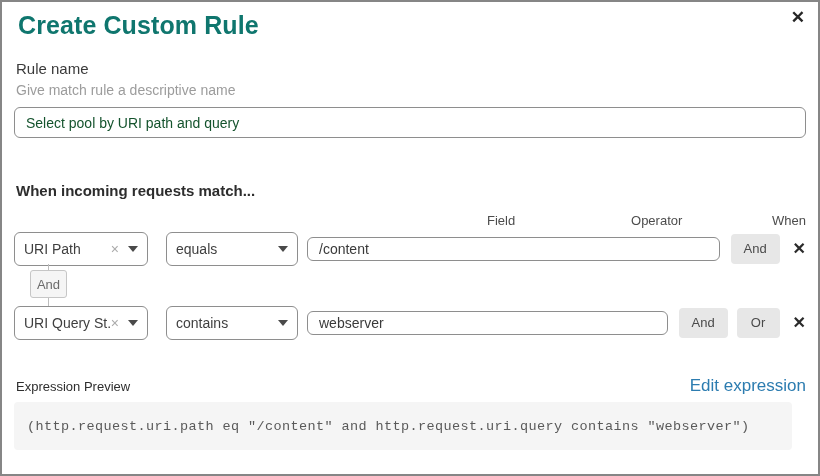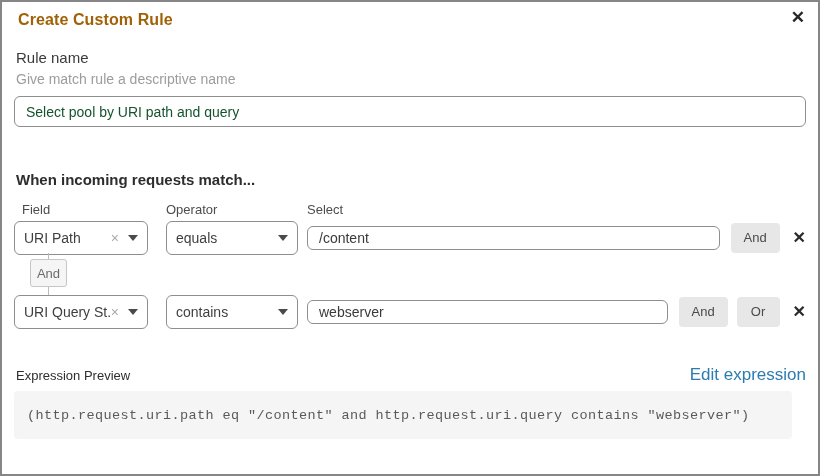--- a/index.html
+++ b/index.html
@@ -10,42 +10,42 @@
     width:820px; height:476px;
     background:#fff;
     border:2px solid #868686;
     position:relative;
     padding:0 12px;
     overflow:hidden;
   }
 
   .dialog-title {
     margin-top:9px; margin-left:4px;
-    font-size:16px; font-weight:700; color:#a16207;
+    font-size:25px; font-weight:700; color:#0f766e;
     letter-spacing:0.1px;
   }
   .close-btn {
     position:absolute; top:7px; right:13px;
     font-size:17px; font-weight:700; color:#262626;
     cursor:pointer; line-height:1;
   }
 
   .rule-label { margin-top:20px; margin-left:2px; font-size:15px; color:#3a3a3a; }
   .rule-helper { margin-top:5px; margin-left:2px; font-size:14px; color:#9c9c9c; }
   .text-input {
     margin-top:9px; width:100%; height:31px;
     border:1px solid #8e8e8e; border-radius:6px;
     padding:0 11px; font-size:14px; color:#14532d;
     font-family:"Liberation Sans", sans-serif;
     background:#fff; outline:none;
   }
 
   .section-heading { margin-top:44px; margin-left:2px; font-size:15px; font-weight:700; color:#2d2d2d; }
 
-  .col-labels { display:flex; margin-top:14px; font-size:13px; color:#4c4c4c; }
+  .col-labels { display:flex; margin-top:14px; font-size:13px; color:#4c4c4c;justify-content:flex-end; }
   .col-labels .c1 { width:144px; padding-left:8px; }
   .col-labels .c2 { width:141px; padding-left:8px; }
   .col-labels .c3 { padding-left:8px; }
 
   .cond-row { display:flex; align-items:center; margin-top:5px; height:31px; }
 
   .select-box {
     display:flex; align-items:center;
     height:31px; border:1px solid #8e8e8e; border-radius:6px;
     padding:16px 9px; background:#fff; cursor:pointer;
@@ -113,21 +113,21 @@
 
   <div class="rule-label">Rule name</div>
   <div class="rule-helper">Give match rule a descriptive name</div>
   <input class="text-input" type="text" value="Select pool by URI path and query" style="">
 
   <div class="section-heading">When incoming requests match...</div>
 
   <div class="col-labels">
     <div class="c1">Field</div>
     <div class="c2">Operator</div>
-    <div class="c3">Select</div>
+    <div class="c3">When</div>
   </div>
 
   
   <div class="cond-row">
     <div class="select-box field">
       <span class="select-text">URI Path</span>
       <span class="clear-x">×</span>
       <span class="chevron"></span>
     </div>
     <div class="select-box operator">

